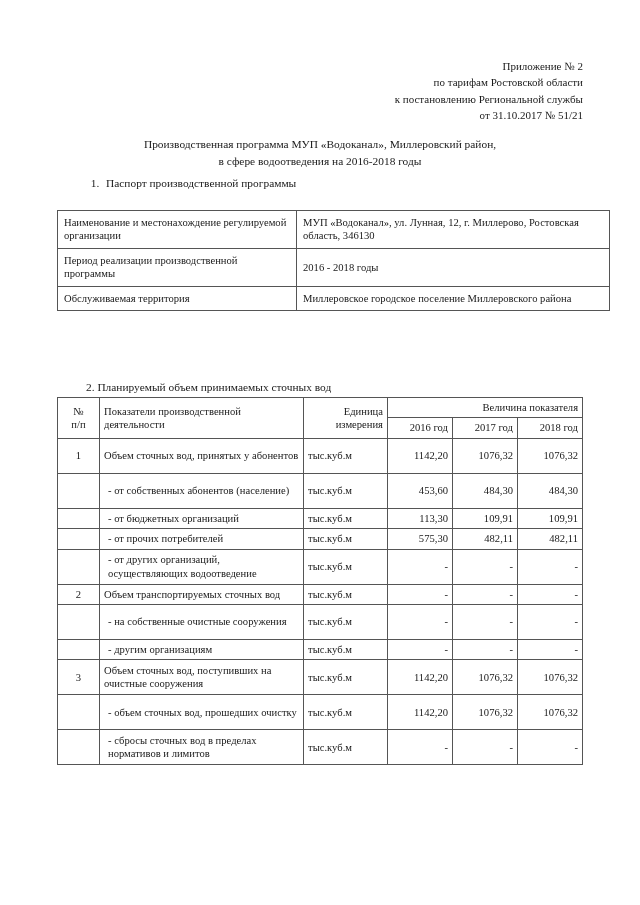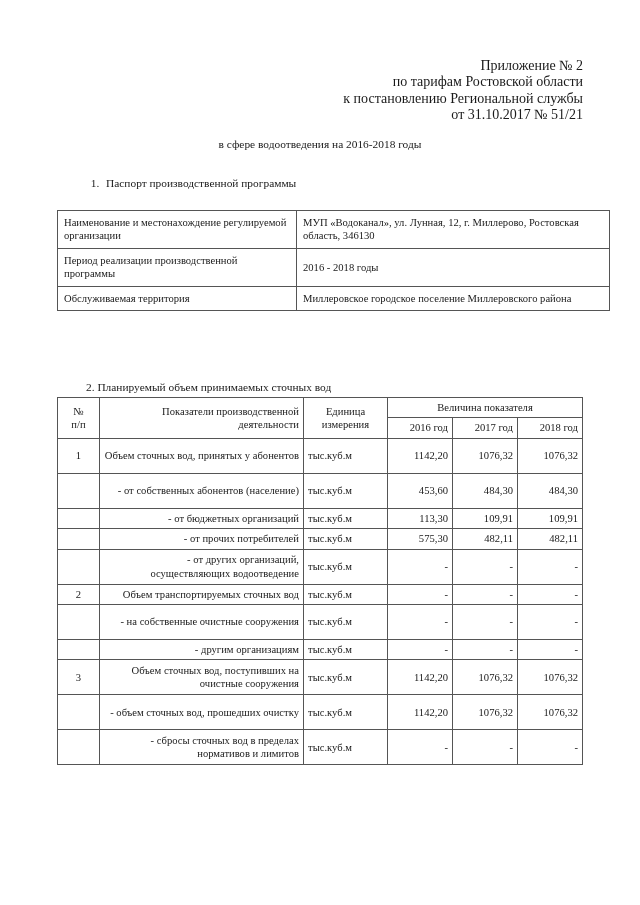--- a/index.html
+++ b/index.html
@@ -22,21 +22,21 @@
     height: 905px;
   }
 
   
   .doc-header {
     position: absolute;
     left: 57px;
     top: 58px;
     width: 526px;
     text-align: right;
-    font-size: 14px;
+    font-size: 11px;
     line-height: 16.3px;
   }
   .doc-header div { white-space: nowrap; }
 
   
   .doc-title {
     position: absolute;
     left: 57px;
     top: 136px;
     width: 526px;
@@ -89,45 +89,46 @@
   
   #volume-table {
     left: 57px;
     top: 397px;
     width: 526px;
   }
   #volume-table td, #volume-table th {
     padding: 3px 4px;
   }
   #volume-table .col-num    { width: 33px;  text-align: center; }
-  #volume-table .col-ind    { width: 195px; text-align: right; }
+  #volume-table .col-ind    { width: 195px; text-align: left; }
   #volume-table .col-unit   { width: 75px;  }
   #volume-table .col-year   { width: 74px;  text-align: right; font-family: Liberation Serif, serif; }
   #volume-table thead th {
-    text-align: center;
+    text-align: right;
     line-height: 13.4px;
   }
   #volume-table .sub-item {
     padding-left: 8px;
   }
   .row-tall td { height: 28px; }
 </style>
 </head>
 <body>
 
 <div class="page">
 
   <div class="doc-header">
     <div>Приложение № 2</div>
     <div>по тарифам Ростовской области</div>
     <div>к постановлению Региональной службы</div>
     <div>от 31.10.2017 № 51/21</div>
   </div>
 
   <div class="doc-title">
+    <div>Производственная программа МУП «Водоканал», Миллеровский район,</div>
     <div>в сфере водоотведения на 2016-2018 годы</div>
   </div>
 
   <div class="section-heading section-1">
     <span class="num">1.</span><span>Паспорт производственной программы</span>
   </div>
 
   <table id="passport-table">
     <tbody>
       <tr>

